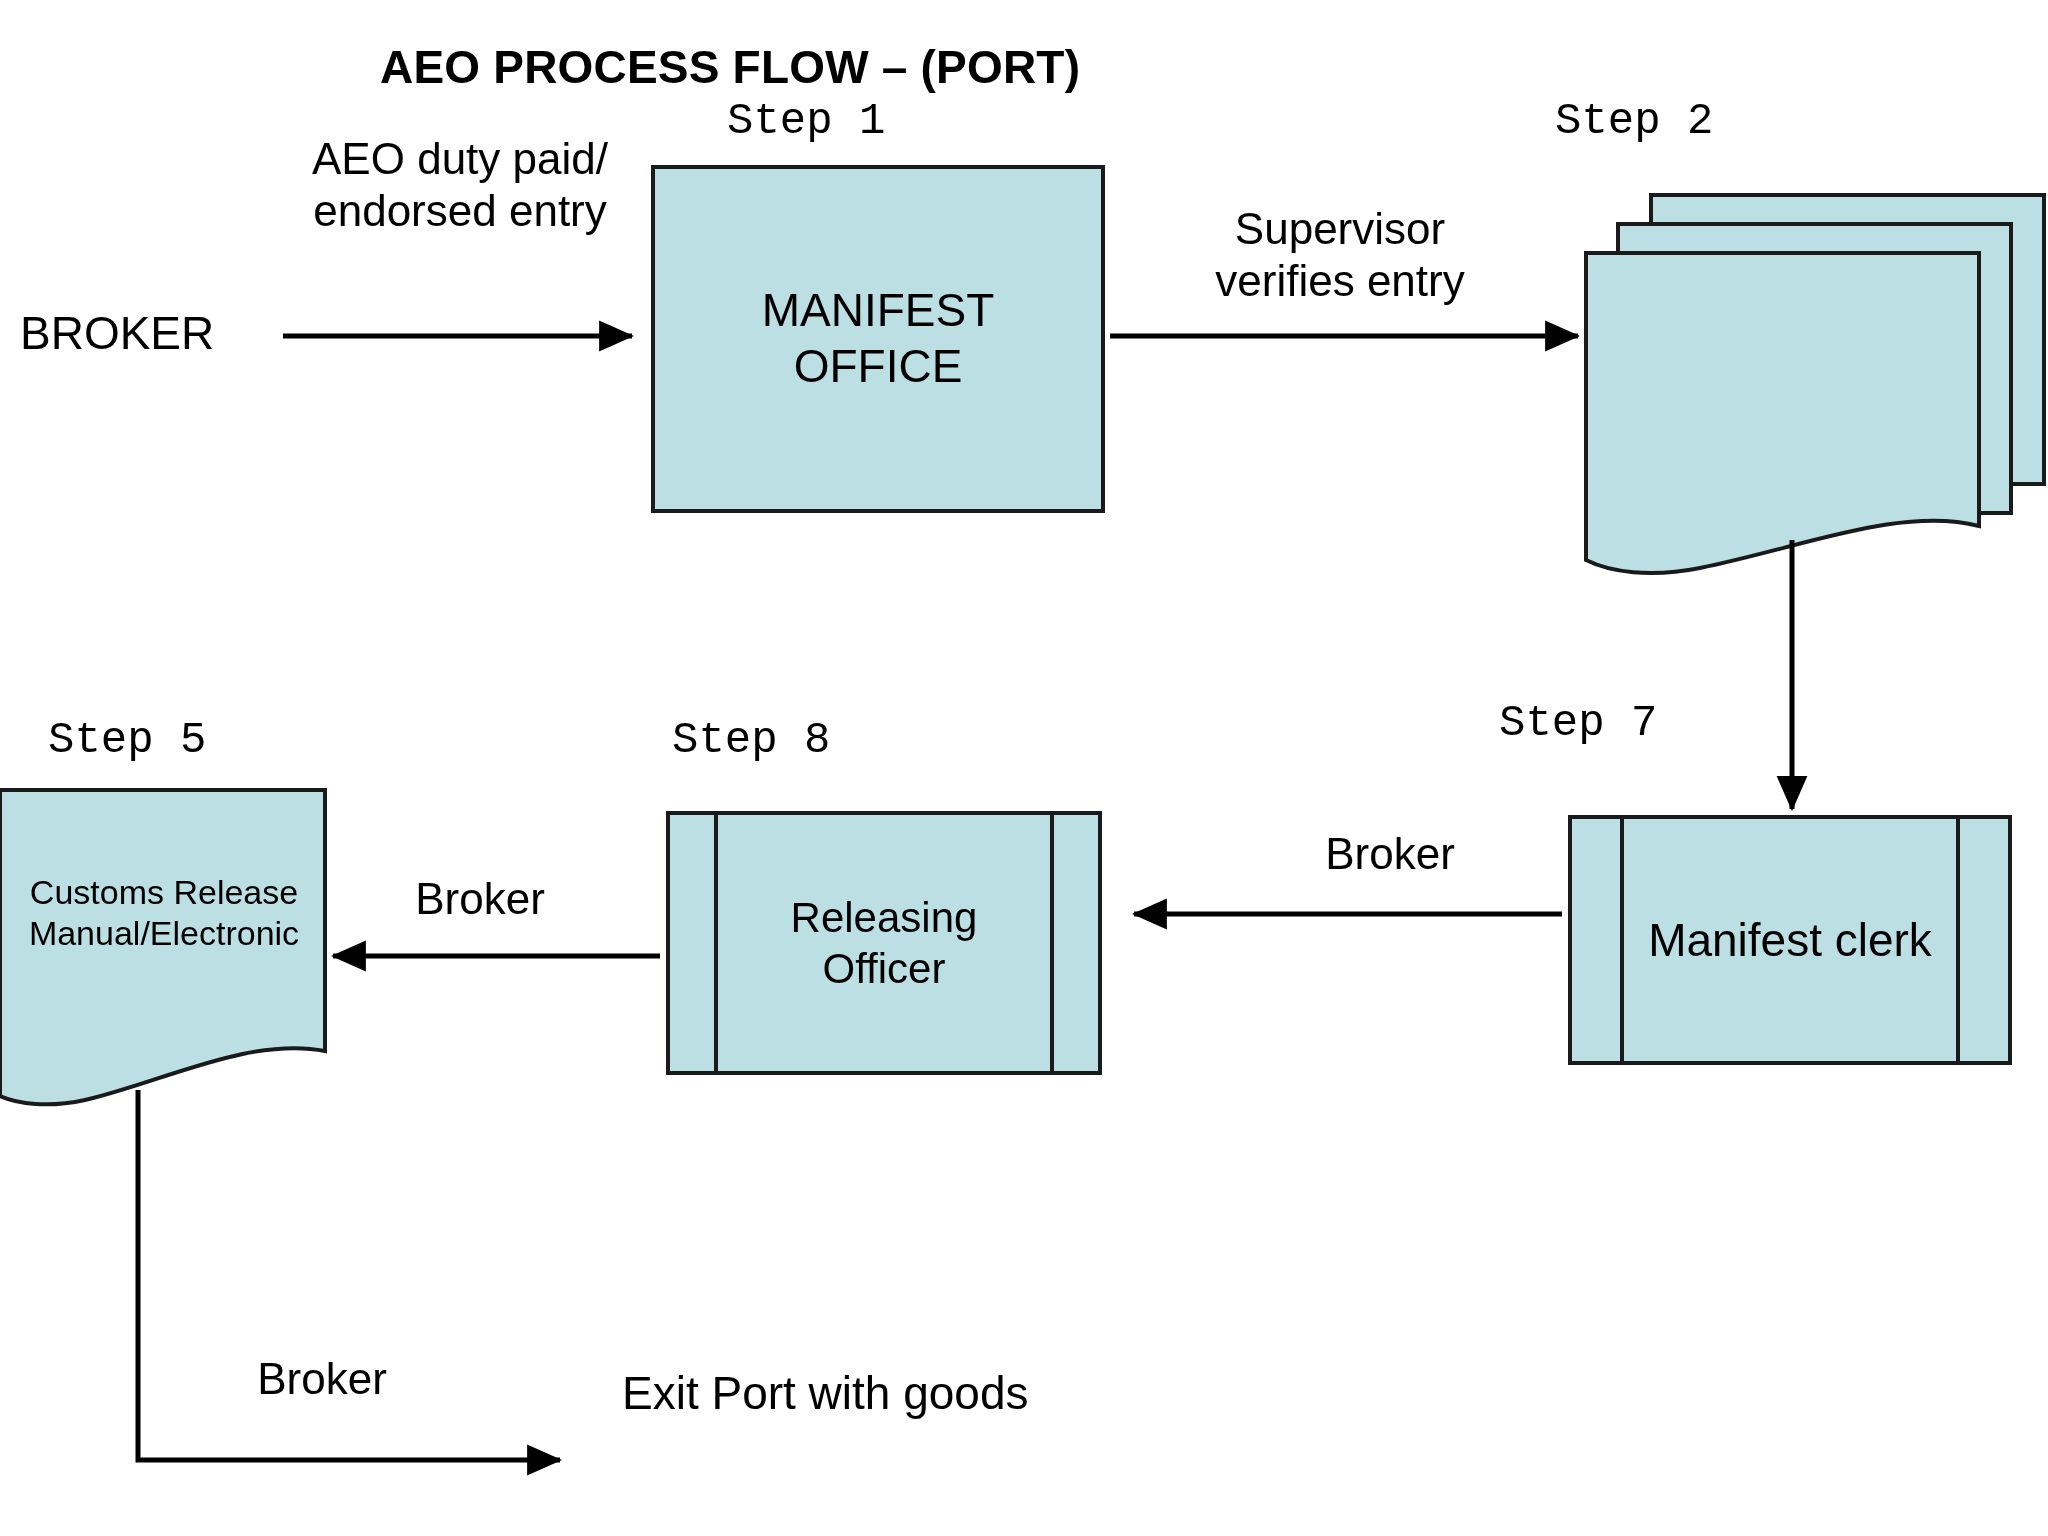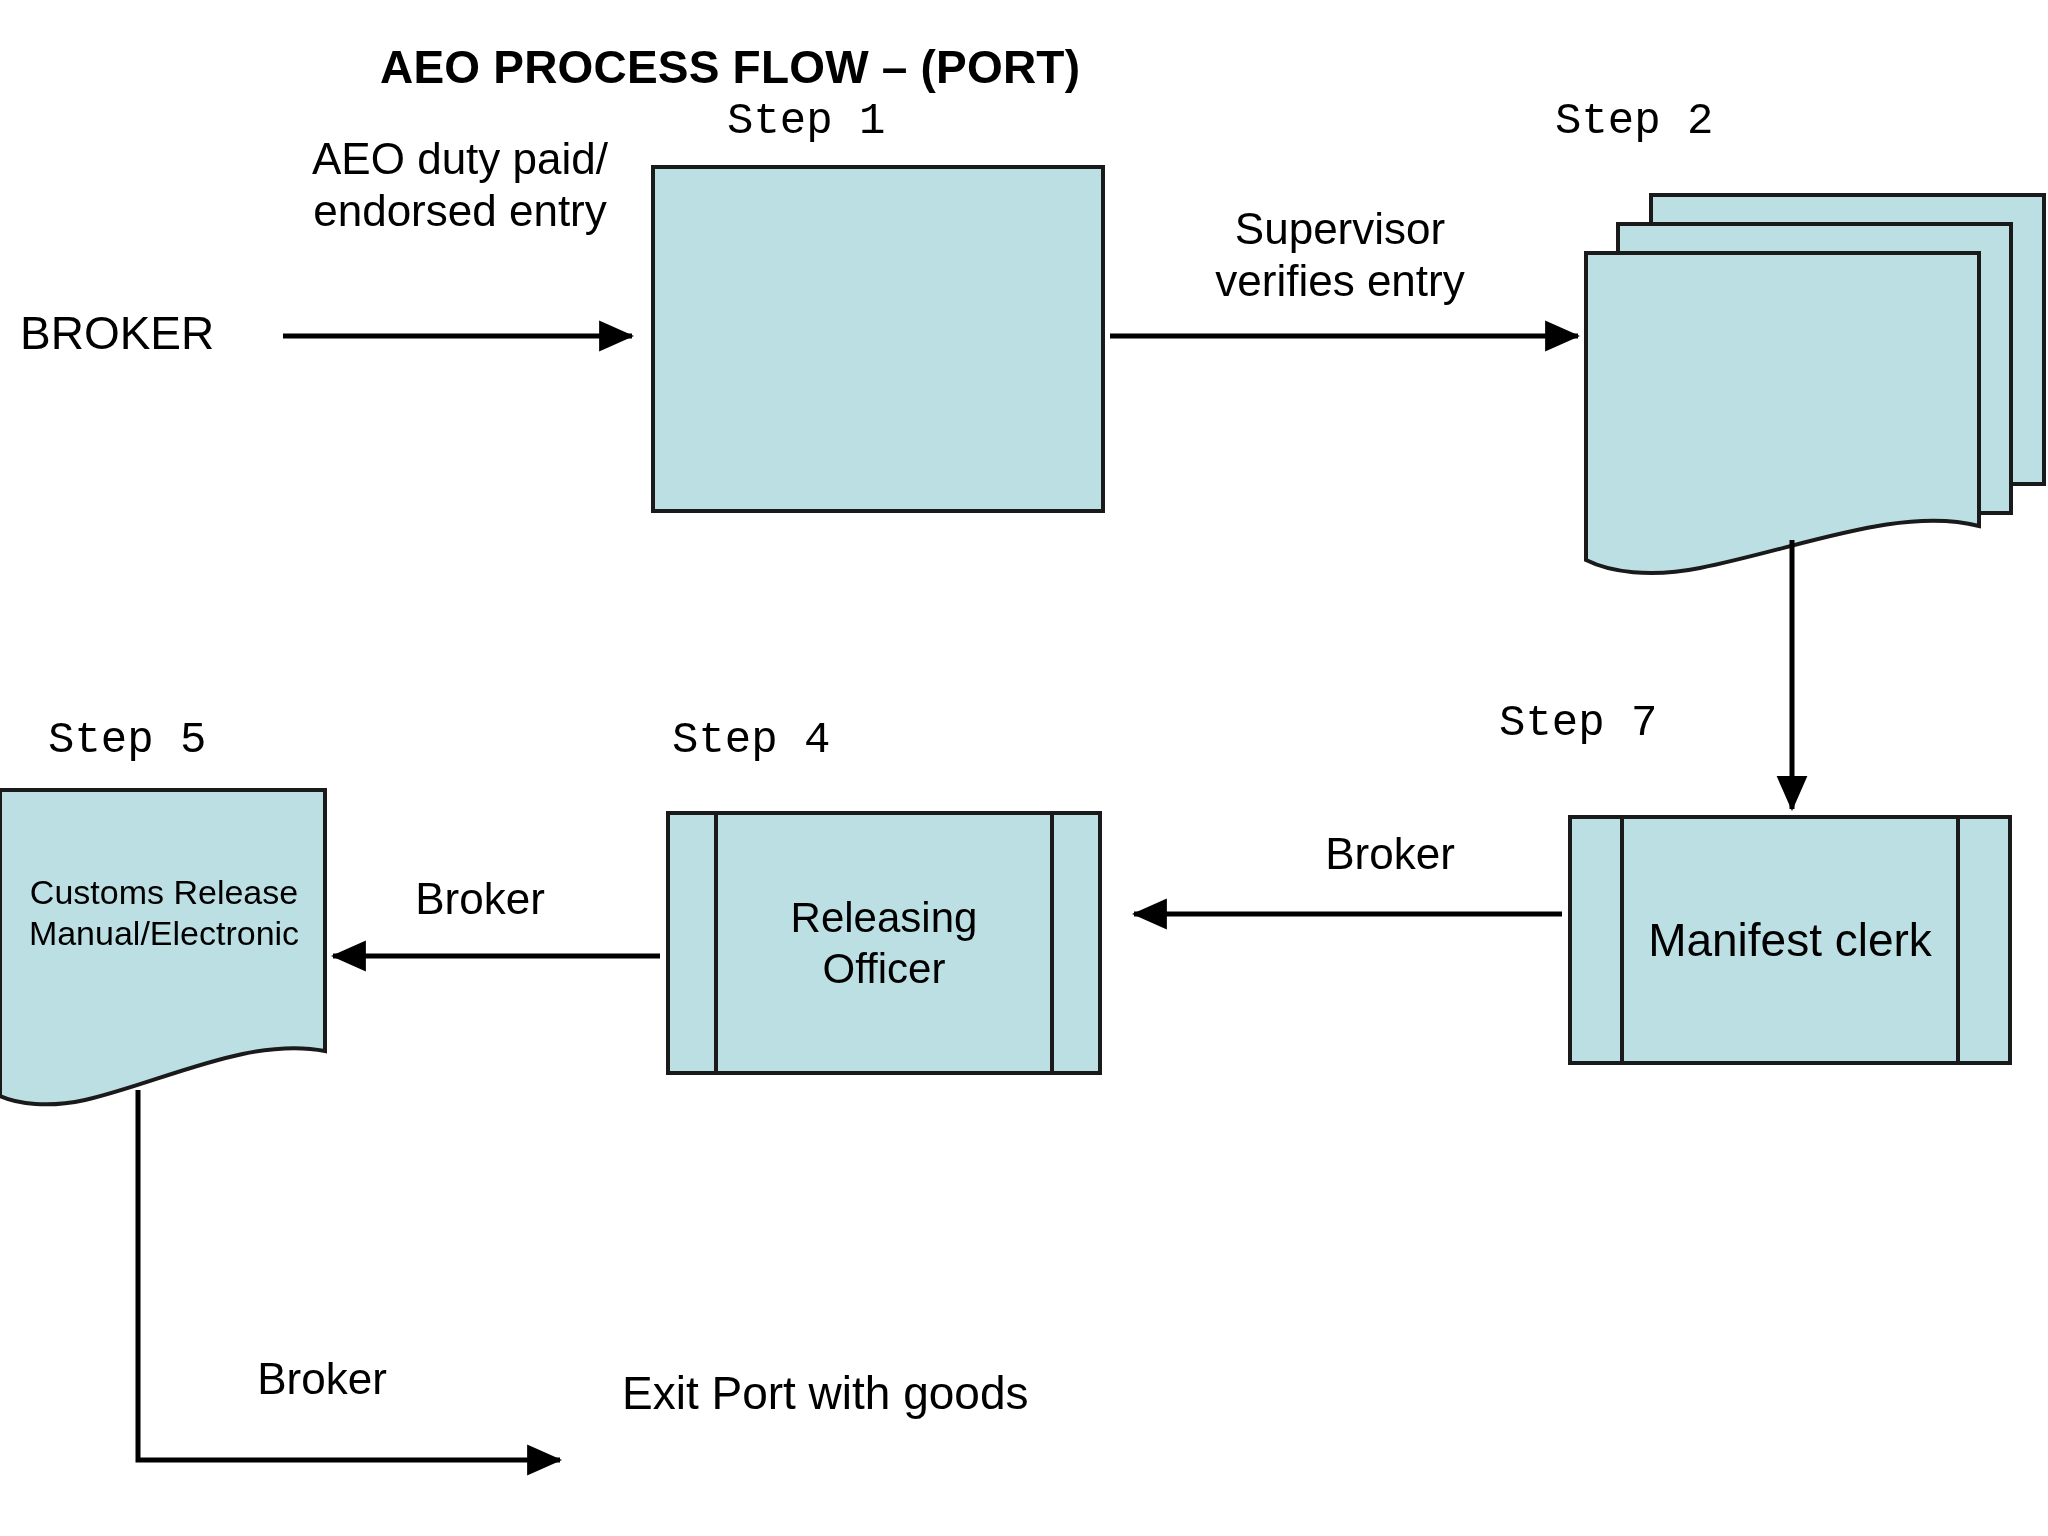--- a/index.html
+++ b/index.html
@@ -117,23 +117,25 @@
 
   <div class="lbl edge-label" style="left:1180px; top:175px; width:320px;">Supervisor
 verifies entry</div>
 
   <div class="lbl edge-label" style="left:280px; top:105px; width:360px;">AEO duty paid/
 endorsed entry</div>
 
   <div class="lbl step-label" style="left:727px; top:68px;">Step 1</div>
   <div class="lbl step-label" style="left:1555px; top:68px;">Step 2</div>
   <div class="lbl step-label" style="left:1499px; top:670px;">Step 7</div>
-  <div class="lbl step-label" style="left:672px; top:687px;">Step 4</div>
+  <div class="lbl step-label" style="left:672px; top:687px;">Step 8</div>
   <div class="lbl step-label" style="left:48px; top:687px;">Step 5</div>
 
+  <div class="node-text big" style="left:653px; top:200px; width:450px; height:220px;">MANIFEST
+OFFICE</div>
 
 
   <div class="node-text big" style="left:1622px; top:789px; width:336px; height:246px;">Manifest clerk</div>
 
   <div class="node-text mid" style="left:716px; top:785px; width:336px; height:260px;">Releasing
 Officer</div>
 
   <div class="node-text small" style="left:0px; top:790px; width:328px; height:190px;">Customs Release
 Manual/Electronic</div>
 

